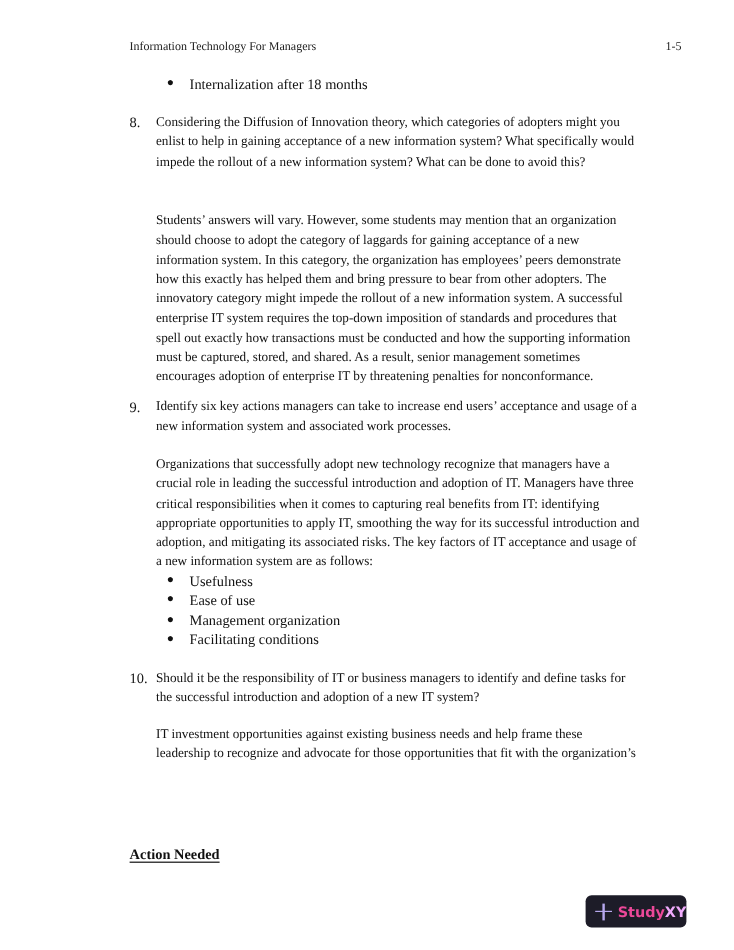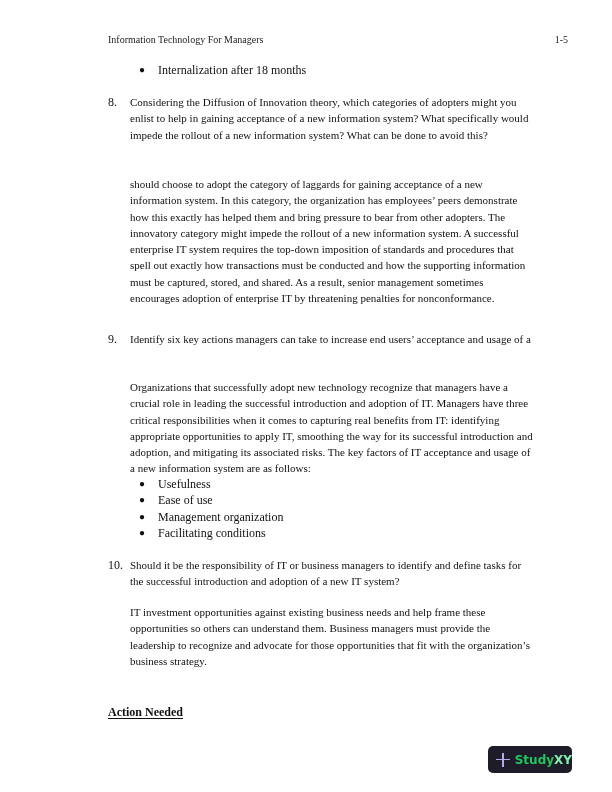--- a/index.html
+++ b/index.html
@@ -34,22 +34,22 @@
     font-family: "DejaVu Sans", sans-serif; font-weight: bold; font-size: 12px;
   }
   .badge .plus {
     width: 14px; height: 14px; margin-left: 8px; margin-right: 5px; position: relative;
   }
   .badge .plus::before, .badge .plus::after {
     content: ""; position: absolute; background: #b7a8ee;
   }
   .badge .plus::before { left: 6px; top: 0; width: 1.6px; height: 14px; }
   .badge .plus::after { left: 0; top: 6px; width: 14px; height: 1.6px; }
-  .badge .study { color: #22c55e; }
-  .badge .xy { color: #86efac; }
+  .badge .study { color: #ec4899; }
+  .badge .xy { color: #f0abfc; }
 </style>
 </head>
 <body>
 
 <div class="header">
   <span class="title">Information Technology For Managers</span>
   <span class="page">1-5</span>
 </div>
 
 <div class="bullet-row" style="left:136px; top:62px; width:440px;">
@@ -57,33 +57,35 @@
   <span class="label">Internalization after 18 months</span>
 </div>
 
 <div class="qnum" style="left:108px; top:94px;">8.</div>
 <div class="para" style="left:130px; top:94px; width:450px;">
   <div>Considering the Diffusion of Innovation theory, which categories of adopters might you</div>
   <div>enlist to help in gaining acceptance of a new information system? What specifically would</div>
   <div>impede the rollout of a new information system? What can be done to avoid this?</div>
 </div>
 <div class="para" style="left:130px; top:176px; width:450px;">
+  <div>Students’ answers will vary. However, some students may mention that an organization</div>
   <div>should choose to adopt the category of laggards for gaining acceptance of a new</div>
   <div>information system. In this category, the organization has employees’ peers demonstrate</div>
   <div>how this exactly has helped them and bring pressure to bear from other adopters. The</div>
   <div>innovatory category might impede the rollout of a new information system. A successful</div>
   <div>enterprise IT system requires the top-down imposition of standards and procedures that</div>
   <div>spell out exactly how transactions must be conducted and how the supporting information</div>
   <div>must be captured, stored, and shared. As a result, senior management sometimes</div>
   <div>encourages adoption of enterprise IT by threatening penalties for nonconformance.</div>
 </div>
 
 <div class="qnum" style="left:108px; top:331px;">9.</div>
 <div class="para" style="left:130px; top:331px; width:450px;">
   <div>Identify six key actions managers can take to increase end users’ acceptance and usage of a</div>
+  <div>new information system and associated work processes.</div>
 </div>
 <div class="para" style="left:130px; top:379px; width:450px;">
   <div>Organizations that successfully adopt new technology recognize that managers have a</div>
   <div>crucial role in leading the successful introduction and adoption of IT. Managers have three</div>
   <div>critical responsibilities when it comes to capturing real benefits from IT: identifying</div>
   <div>appropriate opportunities to apply IT, smoothing the way for its successful introduction and</div>
   <div>adoption, and mitigating its associated risks. The key factors of IT acceptance and usage of</div>
   <div>a new information system are as follows:</div>
 </div>
 <div class="bullet-row" style="left:136px; top:476px; width:440px;">
@@ -103,23 +105,21 @@
   <span class="label">Facilitating conditions</span>
 </div>
 
 <div class="qnum" style="left:108px; top:557px;">10.</div>
 <div class="para" style="left:130px; top:557px; width:450px;">
   <div>Should it be the responsibility of IT or business managers to identify and define tasks for</div>
   <div>the successful introduction and adoption of a new IT system?</div>
 </div>
 <div class="para" style="left:130px; top:604px; width:450px;">
   <div>IT investment opportunities against existing business needs and help frame these</div>
-  <div>opportunities so others can understand them. Business managers must provide the</div>
   <div>leadership to recognize and advocate for those opportunities that fit with the organization’s</div>
-  <div>business strategy.</div>
 </div>
 
 <div class="heading">Action Needed</div>
 
 <div class="badge">
   <span class="plus"></span>
   <span class="study">Study</span>
     <span class="xy">XY</span>
 </div>
 

